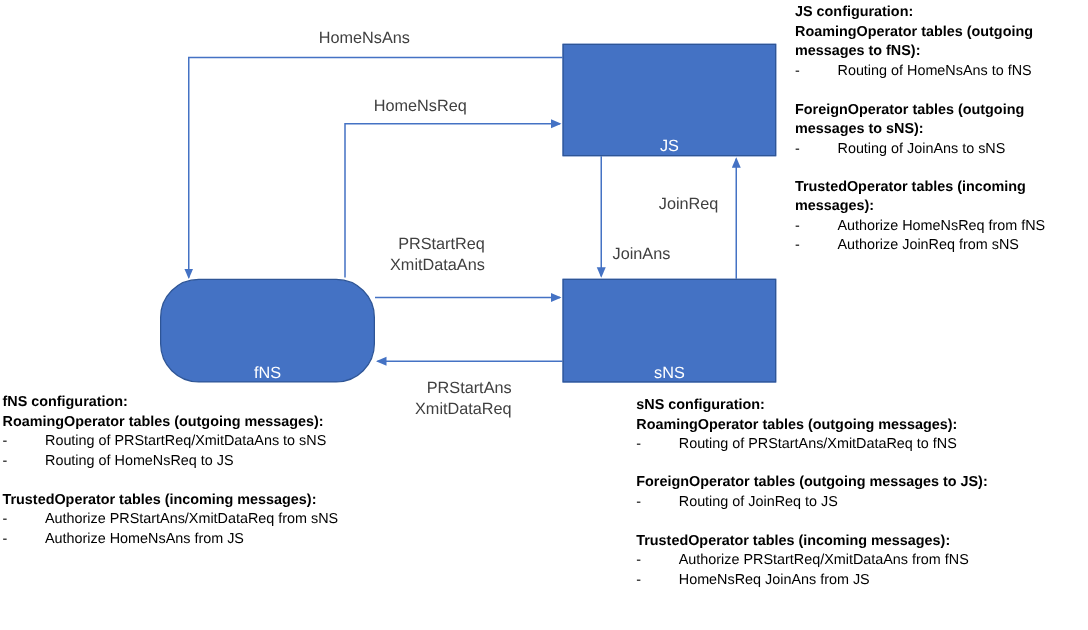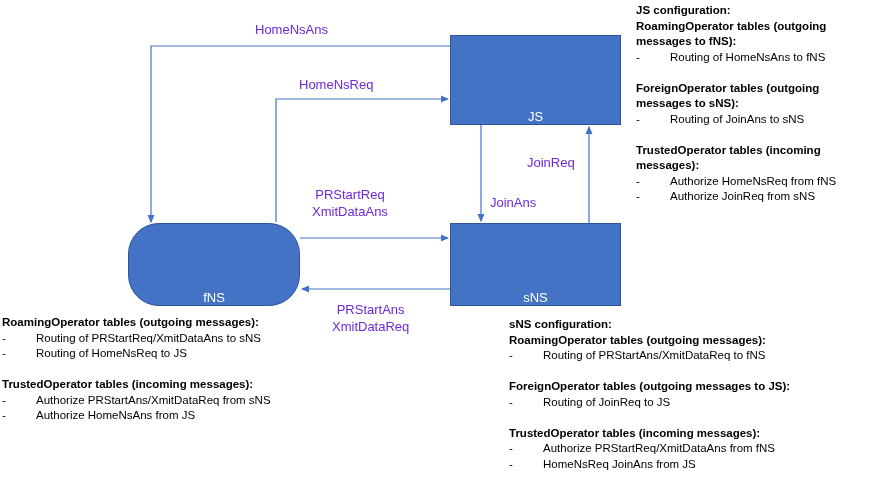--- a/index.html
+++ b/index.html
@@ -38,23 +38,23 @@
     box-sizing: border-box;
   }
   #node-js   { left: 450px; top: 35px;  width: 171px; height: 90px; }
   #node-fns  { left: 128px; top: 223px; width: 172px; height: 83px; border-radius: 31px; }
   #node-sns  { left: 450px; top: 223px; width: 171px; height: 83px; }
 
   
   .edge-label {
     position: absolute;
     font-size: 13px;
-    color: #6d28d9;
+    color: #404040;
     white-space: pre;
-    text-align: center;
+    text-align: right;
     line-height: 17px;
   }
   #label-homensans   { left: 255px; top: 21px;  }
   #label-homensreq   { left: 299px; top: 76px;  }
   #label-prstartreq  { left: 312px; top: 186px; }
   #label-prstartans  { left: 332px; top: 301px; }
   #label-joinreq     { left: 527px; top: 127px; margin-top: 27px; }
   #label-joinans     { left: 490px; top: 194px; }
 
   
@@ -161,20 +161,21 @@
     <div class="config-section">
       <div class="config-section-heading">TrustedOperator tables (incoming messages):</div>
       <ul class="config-items">
         <li class="config-item"><span class="dash">-</span><span>Authorize HomeNsReq from fNS</span></li>
         <li class="config-item"><span class="dash">-</span><span>Authorize JoinReq from sNS</span></li>
       </ul>
     </div>
   </div>
 
 <div class="config-block" id="config-fns">
+    <div class="config-title">fNS configuration:</div>
     <div class="config-section">
       <div class="config-section-heading">RoamingOperator tables (outgoing messages):</div>
       <ul class="config-items">
         <li class="config-item"><span class="dash">-</span><span>Routing of PRStartReq/XmitDataAns to sNS</span></li>
         <li class="config-item"><span class="dash">-</span><span>Routing of HomeNsReq to JS</span></li>
       </ul>
     </div>
     <div class="config-gap"></div>
     <div class="config-section">
       <div class="config-section-heading">TrustedOperator tables (incoming messages):</div>

